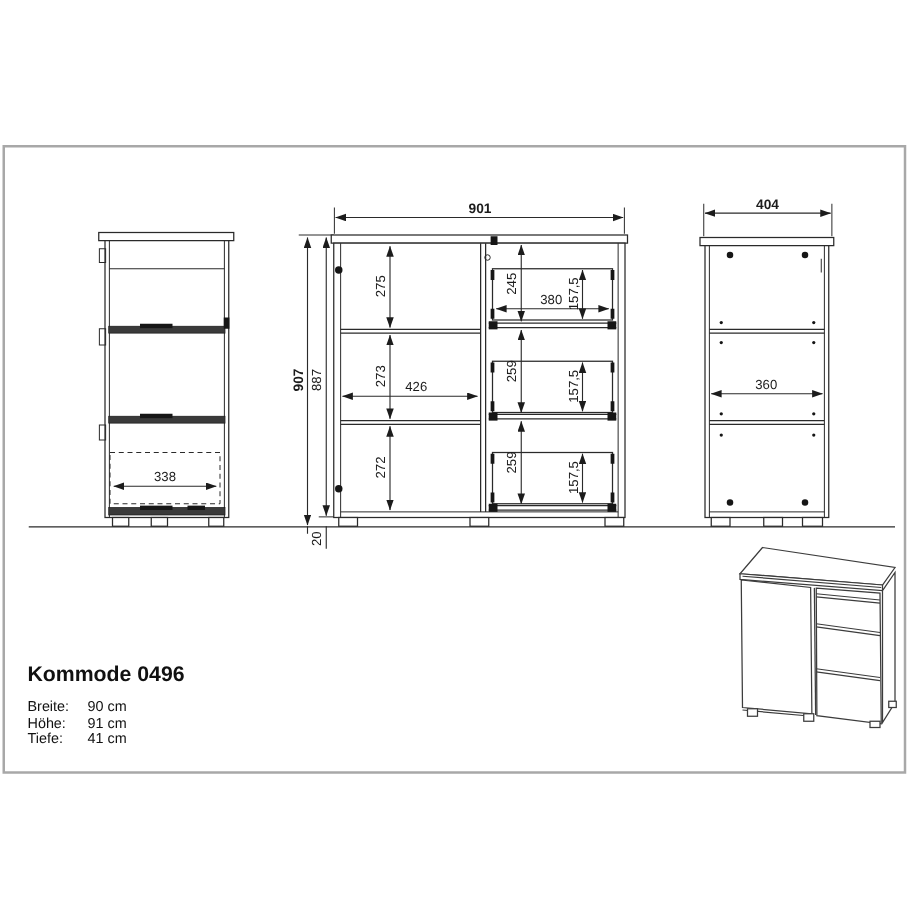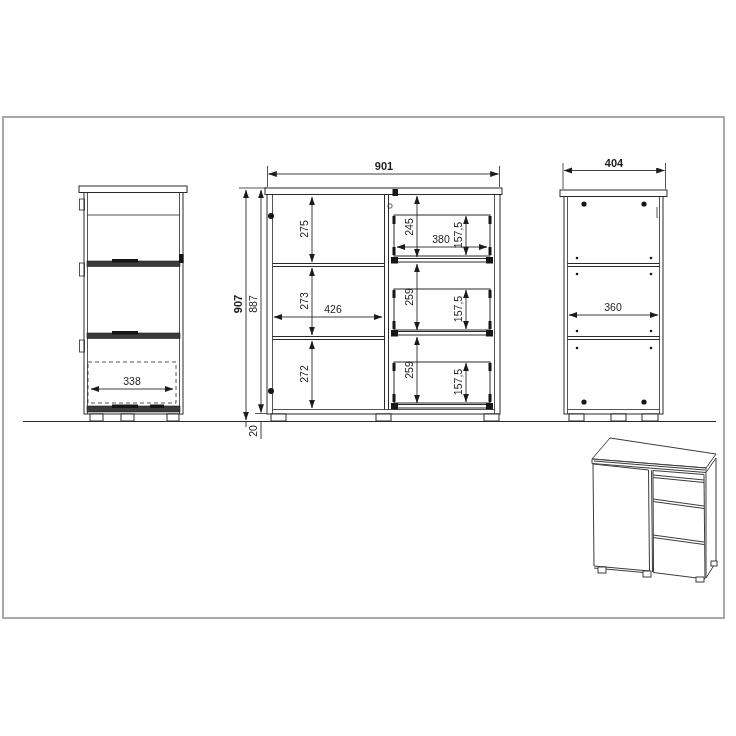--- a/index.html
+++ b/index.html
@@ -220,13 +220,28 @@
       <line class="iso" x1="653" y1="535" x2="704" y2="542"></line>
       <line class="iso" x1="653" y1="537.5" x2="704" y2="544.5"></line>
       <line class="iso" x1="594" y1="568" x2="649.5" y2="573"></line>
       <rect class="iso" x="598" y="567" width="8" height="6"></rect>
       <rect class="iso" x="643" y="571" width="8" height="6"></rect>
       <rect class="iso" x="696" y="577" width="8" height="5"></rect>
       <rect class="iso" x="711" y="561" width="6" height="5"></rect>
     </g>
   </svg>
 
+  <div id="info">
+    <div class="title">Kommode 0496</div>
+    <div class="row">
+      <span class="lab">Breite:</span>
+      <span class="val">90 cm</span>
+    </div>
+    <div class="row">
+      <span class="lab">Höhe:</span>
+      <span class="val">91 cm</span>
+    </div>
+    <div class="row">
+      <span class="lab">Tiefe:</span>
+      <span class="val">41 cm</span>
+    </div>
+  </div>
 </div>
 
 </body></html>

